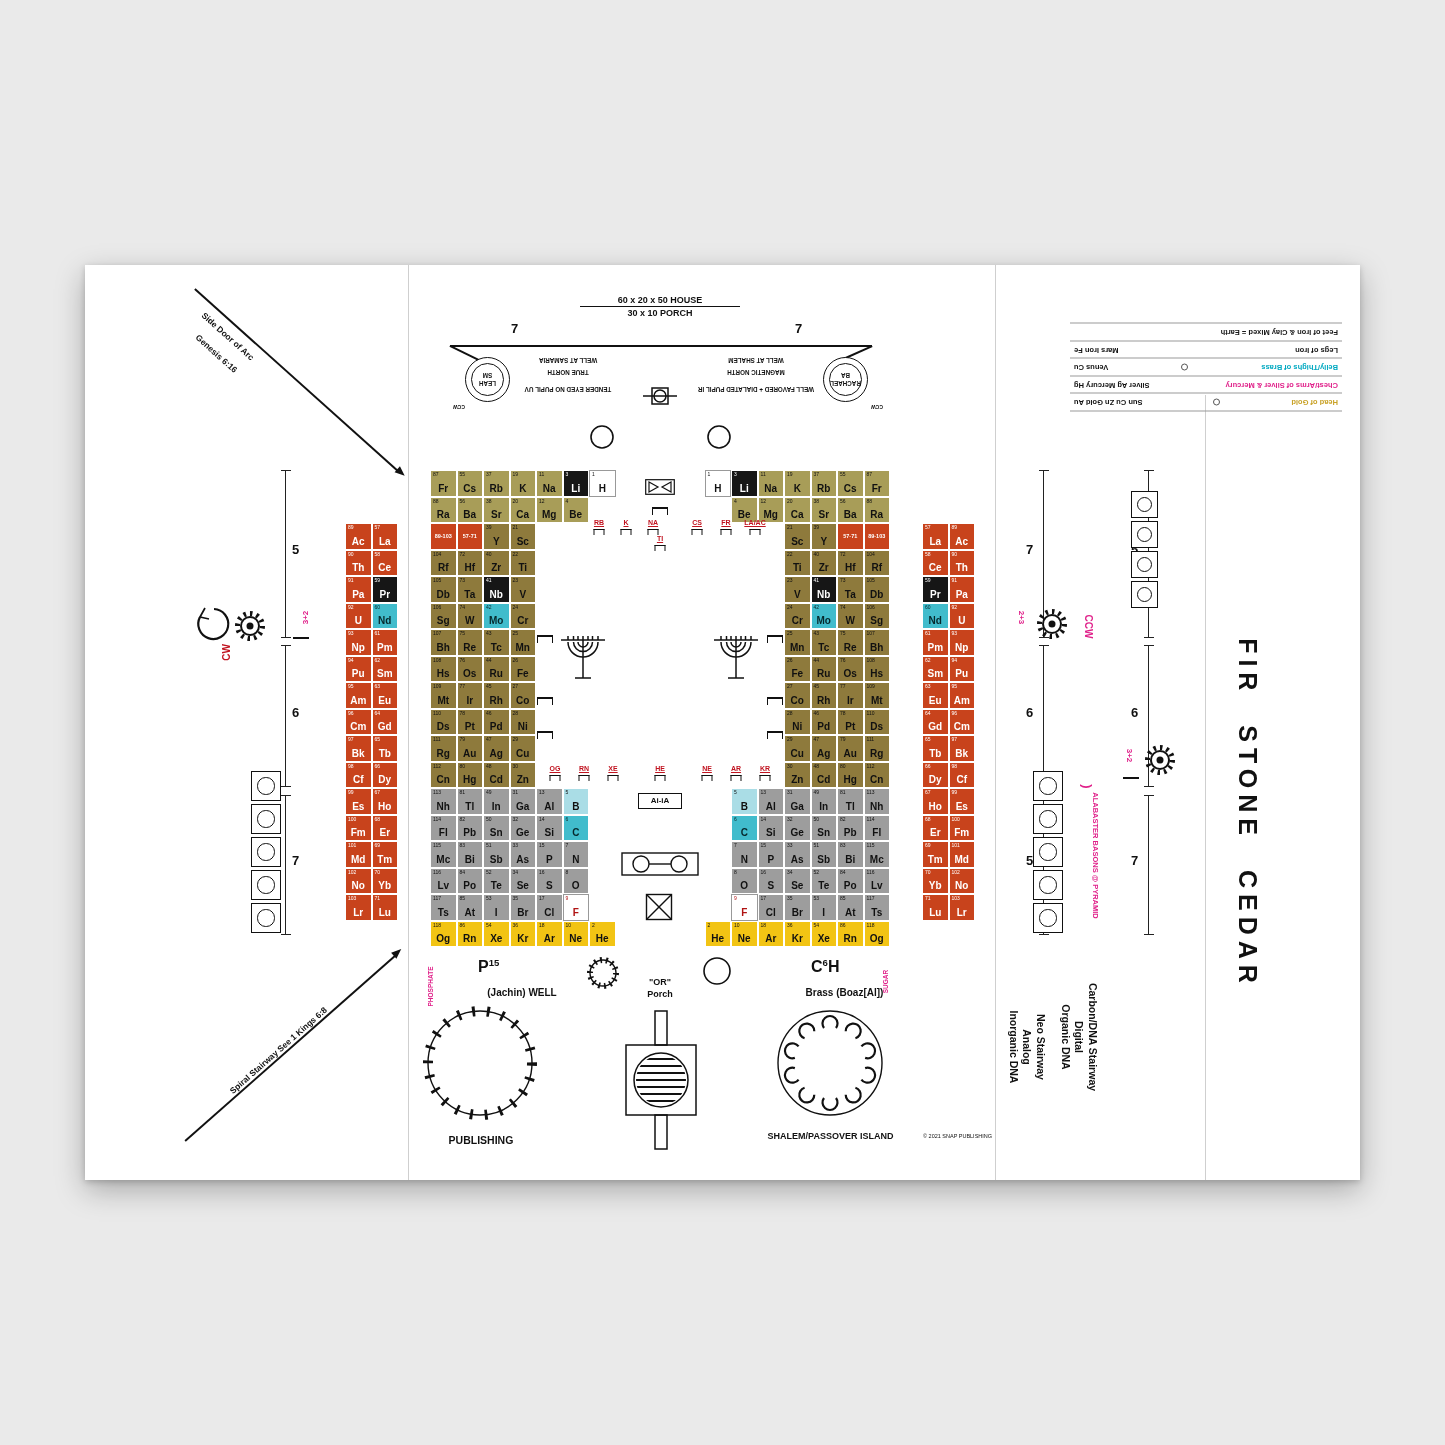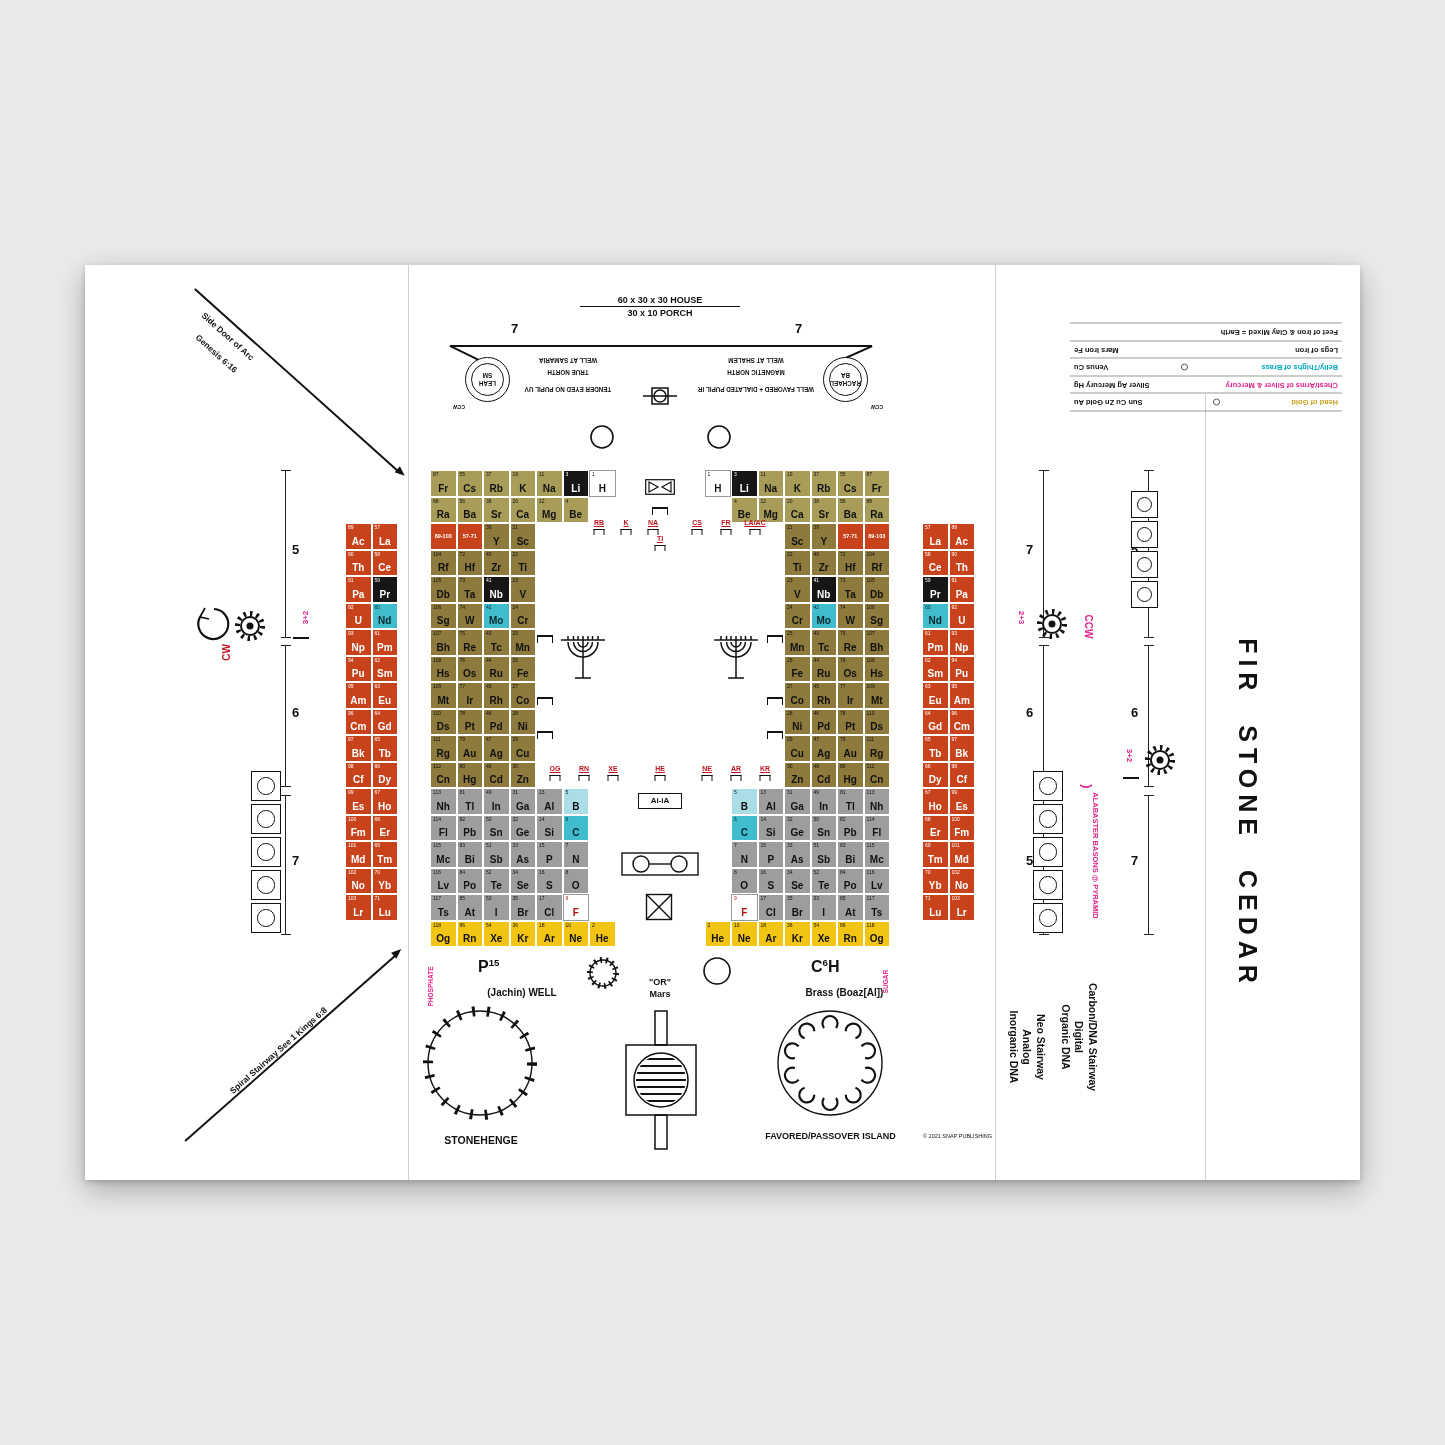--- a/index.html
+++ b/index.html
@@ -55,21 +55,21 @@
 <body>
 
 <div class="stage">
  <div class="poster">
 
   <div class="fold" style="left:323px;top:0;height:915px;"></div>
   <div class="fold" style="left:910px;top:0;height:915px;"></div>
   <div class="fold" style="left:1120px;top:130px;height:785px;"></div>
 
   <div class="t b ctr" style="left:495px;top:30px;width:160px;font-size:9px;">
-    <div style="border-bottom:1.3px solid #111;padding-bottom:1px;">60 x 30 x 30  HOUSE</div>
+    <div style="border-bottom:1.3px solid #111;padding-bottom:1px;">60 x 20 x 50  HOUSE</div>
     <div style="padding-top:1px;">30 x 10  PORCH</div>
   </div>
 
   <div class="hl" style="left:365px;top:80px;width:422px;"></div>
   <div class="hl" style="left:365px;top:80px;width:33px;transform:rotate(26deg);transform-origin:left center;"></div>
   <div class="hl" style="left:756px;top:94px;width:34px;transform:rotate(-24deg);transform-origin:left center;"></div>
   <div class="t b" style="left:426px;top:56px;font-size:13px;">7</div>
   <div class="t b" style="left:710px;top:56px;font-size:13px;">7</div>
 
   <div class="bigcirc" style="left:380px;top:92px;">
@@ -179,34 +179,34 @@
   </svg>
 
   <svg class="abs" style="left:499px;top:689px;" width="38" height="38" viewBox="0 0 38 38">
     <circle cx="19" cy="19" r="13" fill="none" stroke="#111" stroke-width="1.4"></circle>
     <circle cx="19" cy="19" r="13" fill="none" stroke="#111" stroke-width="6" stroke-dasharray="1.8 4"></circle>
   </svg>
   <svg class="abs" style="left:617px;top:691px;" width="30" height="30">
     <circle cx="15" cy="15" r="13" fill="none" stroke="#111" stroke-width="1.6"></circle>
   </svg>
   <div class="t b ctr" style="left:545px;top:712px;width:60px;font-size:9px;">"OR"</div>
-  <div class="t b ctr" style="left:545px;top:724px;width:60px;font-size:9px;">Mars</div>
+  <div class="t b ctr" style="left:545px;top:724px;width:60px;font-size:9px;">Porch</div>
 
   <div class="t b" style="left:393px;top:692px;font-size:16px;"><span>P</span><sup>15</sup></div>
   <div class="t b ctr" style="left:372px;top:722px;width:130px;font-size:10px;">(Jachin) WELL</div>
   <div class="t b" style="left:726px;top:692px;font-size:16px;"><span>C</span><sup>6</sup><span>H</span></div>
   <div class="t b ctr" style="left:692px;top:722px;width:135px;font-size:10px;">Brass (Boaz[Al])</div>
   <div class="t b ctr rm90" style="left:313px;top:718px;width:64px;font-size:6.5px;color:#e0218a;">PHOSPHATE</div>
   <div class="t b ctr rm90" style="left:778px;top:713px;width:44px;font-size:6.5px;color:#e0218a;">SUGAR</div>
 
   <svg class="abs" style="left:329px;top:732px;" width="132" height="132" viewBox="0 0 132 132">
     <circle cx="66" cy="66" r="52" fill="none" stroke="#111" stroke-width="1.4"></circle>
     <circle cx="66" cy="66" r="52" fill="none" stroke="#111" stroke-width="10" stroke-dasharray="2.8 12"></circle>
   </svg>
-  <div class="t b ctr" style="left:337px;top:869px;width:118px;font-size:10.5px;">STONEHENGE</div>
+  <div class="t b ctr" style="left:337px;top:869px;width:118px;font-size:10.5px;">PUBLISHING</div>
 
   <svg class="abs" style="left:538px;top:744px;" width="76" height="144" viewBox="0 0 76 144">
     <defs>
           <clipPath id="altarclip">
             <circle cx="38" cy="71" r="25"></circle>
           </clipPath>
         </defs>
     <g fill="none" stroke="#111" stroke-width="1.5">
       <rect x="32" y="2" width="12" height="34"></rect>
           <rect x="3" y="36" width="70" height="70"></rect>
@@ -232,21 +232,21 @@
           <path d="M-6,5 A7.5,7.5 0 1 1 6,5" transform="rotate(72) translate(0,-40)"></path>
           <path d="M-6,5 A7.5,7.5 0 1 1 6,5" transform="rotate(108) translate(0,-40)"></path>
           <path d="M-6,5 A7.5,7.5 0 1 1 6,5" transform="rotate(144) translate(0,-40)"></path>
           <path d="M-6,5 A7.5,7.5 0 1 1 6,5" transform="rotate(180) translate(0,-40)"></path>
           <path d="M-6,5 A7.5,7.5 0 1 1 6,5" transform="rotate(216) translate(0,-40)"></path>
           <path d="M-6,5 A7.5,7.5 0 1 1 6,5" transform="rotate(252) translate(0,-40)"></path>
           <path d="M-6,5 A7.5,7.5 0 1 1 6,5" transform="rotate(288) translate(0,-40)"></path>
           <path d="M-6,5 A7.5,7.5 0 1 1 6,5" transform="rotate(324) translate(0,-40)"></path>
         </g>
   </svg>
-  <div class="t b ctr" style="left:677px;top:866px;width:137px;font-size:9px;">FAVORED/PASSOVER ISLAND</div>
+  <div class="t b ctr" style="left:677px;top:866px;width:137px;font-size:9px;">SHALEM/PASSOVER ISLAND</div>
   <div class="t" style="left:838px;top:868px;font-size:5.5px;">© 2021 SNAP PUBLISHING</div>
 
   <div class="arrow" style="left:110px;top:23px;width:272px;transform:rotate(41.9deg);"></div>
   <div class="t b" style="left:118px;top:44px;font-size:8.5px;transform:rotate(41.9deg);transform-origin:left center;">Side Door of Arc</div>
   <div class="t b" style="left:112px;top:66px;font-size:8.5px;transform:rotate(41.9deg);transform-origin:left center;">Genesis 6:16</div>
 
   <div class="vseg" style="left:200px;top:205px;height:168px;"></div>
   <div class="vseg" style="left:200px;top:380px;height:142px;"></div>
   <div class="vseg" style="left:200px;top:530px;height:140px;"></div>
   <div class="t b" style="left:207px;top:277px;font-size:13px;">5</div>

